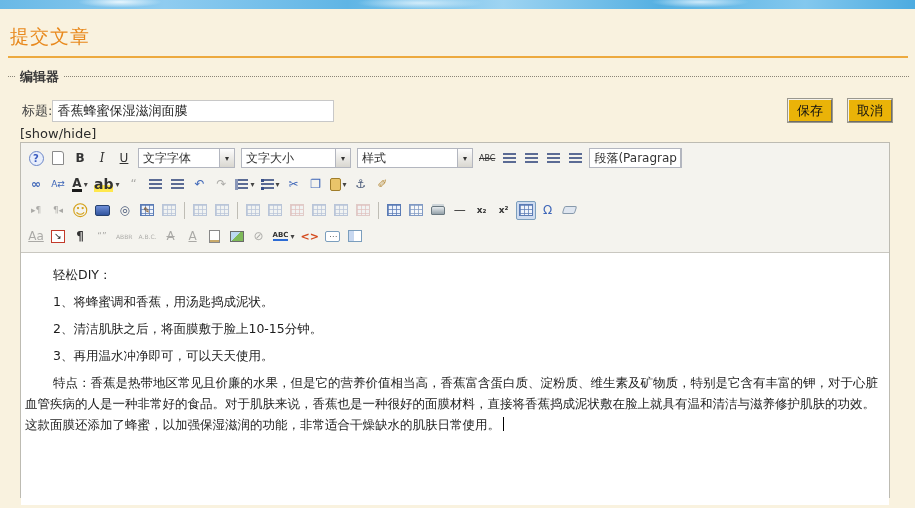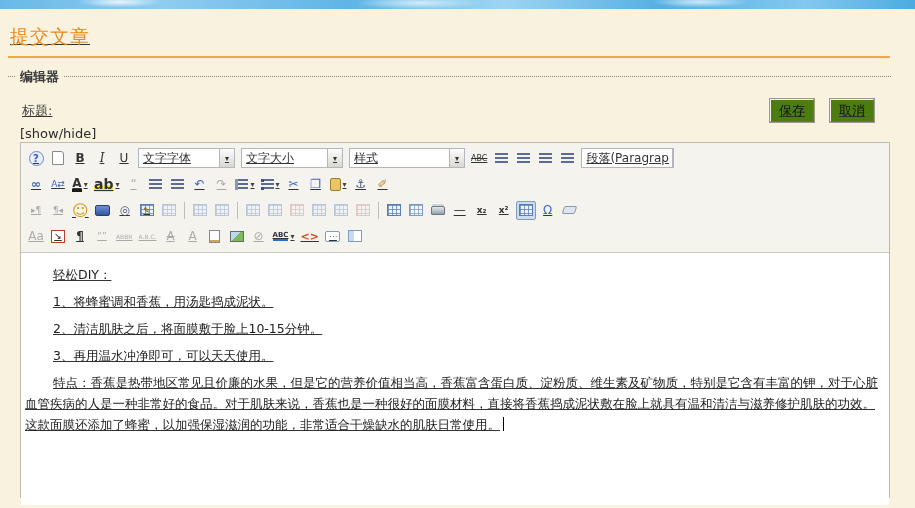--- a/index.html
+++ b/index.html
@@ -11,21 +11,21 @@
   }
   
   .sky {
     height: 9px; width: 100%;
     background:
       radial-gradient(ellipse 60px 8px at 120px 2px, #e9f6fd 0%, rgba(233,246,253,0) 70%),
       radial-gradient(ellipse 90px 9px at 420px 3px, #d2ecfa 0%, rgba(210,236,250,0) 70%),
       radial-gradient(ellipse 70px 8px at 700px 2px, #cfeafa 0%, rgba(207,234,250,0) 70%),
       linear-gradient(90deg,#69b9e6 0%, #8fccf0 18%, #5fb5e5 38%, #9ed4f2 55%, #55b0e2 72%, #83c8ee 88%, #4cabe0 100%);
   }
-  .page { padding: 0 18px 0 8px; text-decoration: underline; }
+  .page { padding: 0 0 0 8px; }
   h1.page-title {
     margin: 15px 0 6px 2px;
     color: #e8891d; font-size: 19px; font-weight: 500; letter-spacing: 1px;
   }
   .orange-rule { border: 0; border-top: 2px solid #edaa3f; margin: 0 7px 0 0; }
   .fieldset-top {
     position: relative; margin: 18px 6px 13px 0;
     border-top: 1px dotted #8a8578; height: 1px;
   }
   .fieldset-legend {
@@ -37,21 +37,21 @@
   .form-row label { font-size: 13px; color: #444; }
   .title-input {
     width: 282px; height: 22px;
     border: 1px solid #c8c8c8; background: #fff;
     font-size: 13px; padding: 1px 4px; color: #222;
     font-family: "DejaVu Sans", sans-serif;
   }
   .spacer { flex: 1; }
   .btn {
     width: 44px; height: 23px; margin-left: 16px;
-    background: #4d7c0f;
+    background: #eab308;
     border: 1px solid; border-color: #f4f2ec #6f6d65 #6f6d65 #f4f2ec;
     box-shadow: 0 0 0 1px #9a988e;
     font-size: 13px; color: #111; cursor: pointer;
     font-family: "DejaVu Sans", sans-serif;
   }
   .showhide { margin: 4px 0 1px 12px; font-size: 13px; color: #2b2b2b; cursor: pointer; display:inline-block; }
 
   
   .editor {
     margin-left: 12px; width: 870px;
@@ -150,20 +150,21 @@
 <div class="page">
   <h1 class="page-title">提交文章</h1>
   <hr class="orange-rule">
 
   <div class="fieldset-top">
     <span class="fieldset-legend">编辑器</span>
   </div>
 
   <div class="form-row">
     <label>标题:</label>
+    <input class="title-input" type="text" value="香蕉蜂蜜保湿滋润面膜" style="">
     <div class="spacer"></div>
     <button class="btn">保存</button>
     <button class="btn">取消</button>
   </div>
 
   <span class="showhide">[show/hide]</span>
 
   <div class="editor">
     <div class="toolbar">
       <div class="trow">
@@ -179,21 +180,21 @@
           <button class="ic">
             <span class="t-italic">I</span>
           </button>
           <button class="ic">
             <span class="t-underline">U</span>
           </button>
           <span class="sel" style="width: 97px;">
             <span>文字字体</span>
             <span class="arrow">▾</span>
           </span>
-          <span class="sel" style="width: 102px;">
+          <span class="sel" style="width: 110px;">
             <span>文字大小</span>
             <span class="arrow">▾</span>
           </span>
           <span class="sel" style="width: 116px;">
             <span>样式</span>
             <span class="arrow">▾</span>
           </span>
           <button class="ic">
             <span class="t-strike">ABC</span>
           </button>

